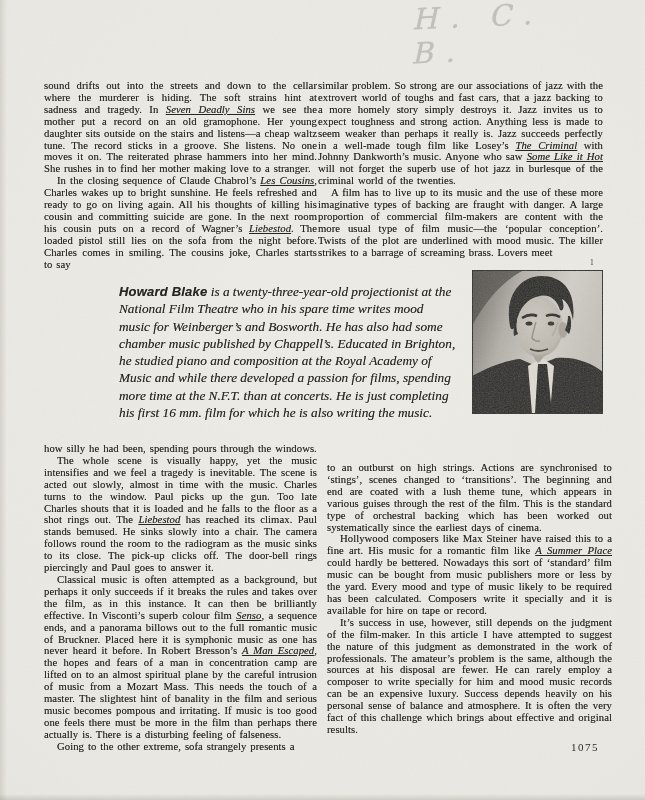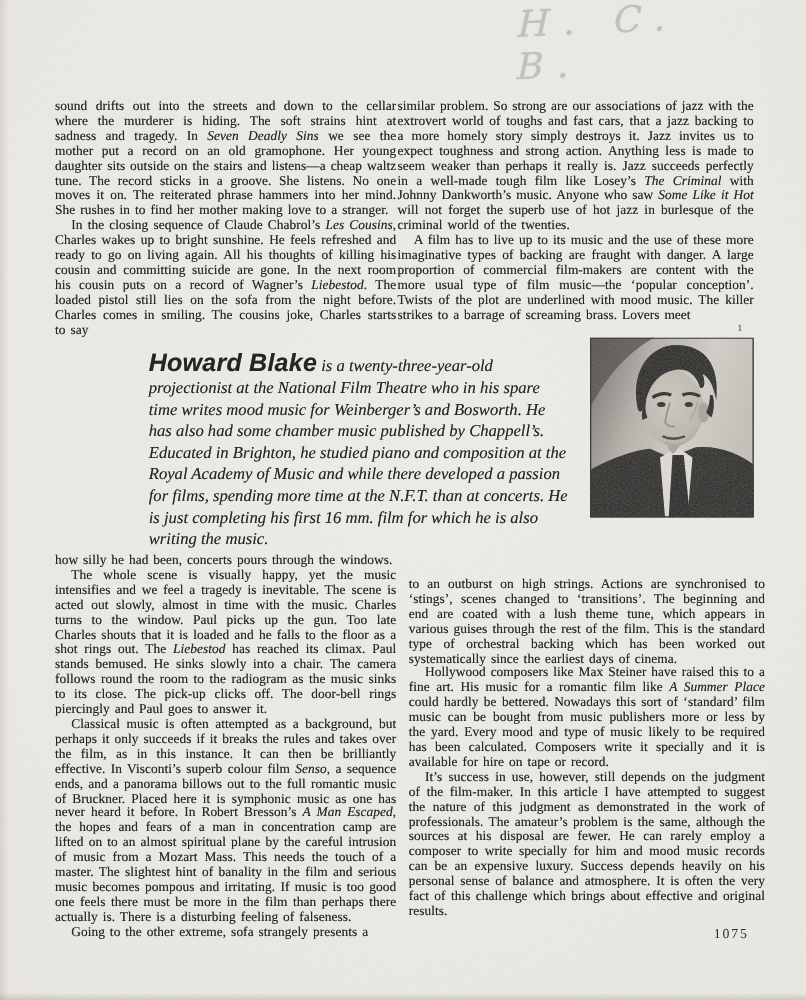--- a/index.html
+++ b/index.html
@@ -25,30 +25,30 @@
   .col-tr{left:318px;top:80px;width:285px;}
   .col-bl{left:44px;top:443px;width:273px;}
   .col-br{left:327px;top:462px;width:285px;}
   .para{
     margin:0;text-align:justify;
     font-size:10.7px;line-height:11.9px;
     letter-spacing:0.05px;word-spacing:1.2px;
     text-shadow:0 0 0.4px rgba(38,36,32,0.55);
   }
   .para.indent{text-indent:13px;}
-  .it{font-style:italic;}
+  .it{font-style:italic;text-decoration:underline;}
   .bio{
     position:absolute;left:119px;top:283px;width:338px;
     font-style:italic;font-size:13.3px;line-height:17.3px;
     color:#262420;text-shadow:0 0 0.4px rgba(38,36,32,0.5);
   }
   .bio-name{
     font-family:"Liberation Sans", sans-serif;
     font-weight:bold;font-style:italic;
-    font-size:20px;letter-spacing:0.2px;
+    font-size:13px;letter-spacing:0.2px;
   }
   .photo-frame{
     position:absolute;left:472px;top:270px;width:131px;height:144px;
     box-shadow:0 0 0 1px #24221f inset;
   }
   .photo-ref{
     position:absolute;left:590px;top:258px;
     font-size:7.5px;color:#3a3834;
   }
   .page-number{
@@ -122,21 +122,21 @@
         <path d="M64 52 Q61 62 60 68 Q63 72 68 71" stroke="#948f86" stroke-width="1.4" fill="none"></path>
         <path d="M58 79 Q66 83 76 79" stroke="#453f38" stroke-width="1.8" fill="none"></path>
         <path d="M60 84 Q67 88 74 84" stroke="#a8a399" stroke-width="1" fill="none"></path>
         <path d="M80 66 Q84 60 86 52" stroke="#a39e94" stroke-width="1.2" fill="none" opacity="0.7"></path>
         <rect x="0.5" y="0.5" width="130" height="143" fill="none" stroke="#24221f" stroke-width="1"></rect>
       </g>
     </svg>
   </div>
 
   <div class="col col-bl">
-      <p class="para"><span>how silly he had been, concerts pours through the windows.</span></p>
+      <p class="para"><span>how silly he had been, spending pours through the windows.</span></p>
       <p class="para indent"><span>The whole scene is visually happy, yet the music intensifies and we feel a tragedy is inevitable. The scene is acted out slowly, almost in time with the music. Charles turns to the window. Paul picks up the gun. Too late Charles shouts that it is loaded and he falls to the floor as a shot rings out. The </span><span class="it">Liebestod</span><span> has reached its climax. Paul stands bemused. He sinks slowly into a chair. The camera follows round the room to the radiogram as the music sinks to its close. The pick-up clicks off. The door-bell rings piercingly and Paul goes to answer it.</span></p>
       <p class="para indent"><span>Classical music is often attempted as a background, but perhaps it only succeeds if it breaks the rules and takes over the film, as in this instance. It can then be brilliantly effective. In Visconti’s superb colour film </span><span class="it">Senso</span><span>, a sequence ends, and a panorama billows out to the full romantic music of Bruckner. Placed here it is symphonic music as one has never heard it before. In Robert Bresson’s </span><span class="it">A Man Escaped</span><span>, the hopes and fears of a man in concentration camp are lifted on to an almost spiritual plane by the careful intrusion of music from a Mozart Mass. This needs the touch of a master. The slightest hint of banality in the film and serious music becomes pompous and irritating. If music is too good one feels there must be more in the film than perhaps there actually is. There is a disturbing feeling of falseness.</span></p>
       <p class="para indent"><span>Going to the other extreme, sofa strangely presents a</span></p>
     </div>
   <div class="col col-br">
       <p class="para"><span>to an outburst on high strings. Actions are synchronised to ‘stings’, scenes changed to ‘transitions’. The beginning and end are coated with a lush theme tune, which appears in various guises through the rest of the film. This is the standard type of orchestral backing which has been worked out systematically since the earliest days of cinema.</span></p>
       <p class="para indent"><span>Hollywood composers like Max Steiner have raised this to a fine art. His music for a romantic film like </span><span class="it">A Summer Place</span><span> could hardly be bettered. Nowadays this sort of ‘standard’ film music can be bought from music publishers more or less by the yard. Every mood and type of music likely to be required has been calculated. Composers write it specially and it is available for hire on tape or record.</span></p>
       <p class="para indent"><span>It’s success in use, however, still depends on the judgment of the film-maker. In this article I have attempted to suggest the nature of this judgment as demonstrated in the work of professionals. The amateur’s problem is the same, although the sources at his disposal are fewer. He can rarely employ a composer to write specially for him and mood music records can be an expensive luxury. Success depends heavily on his personal sense of balance and atmosphere. It is often the very fact of this challenge which brings about effective and original results.</span></p>
     </div>
 

